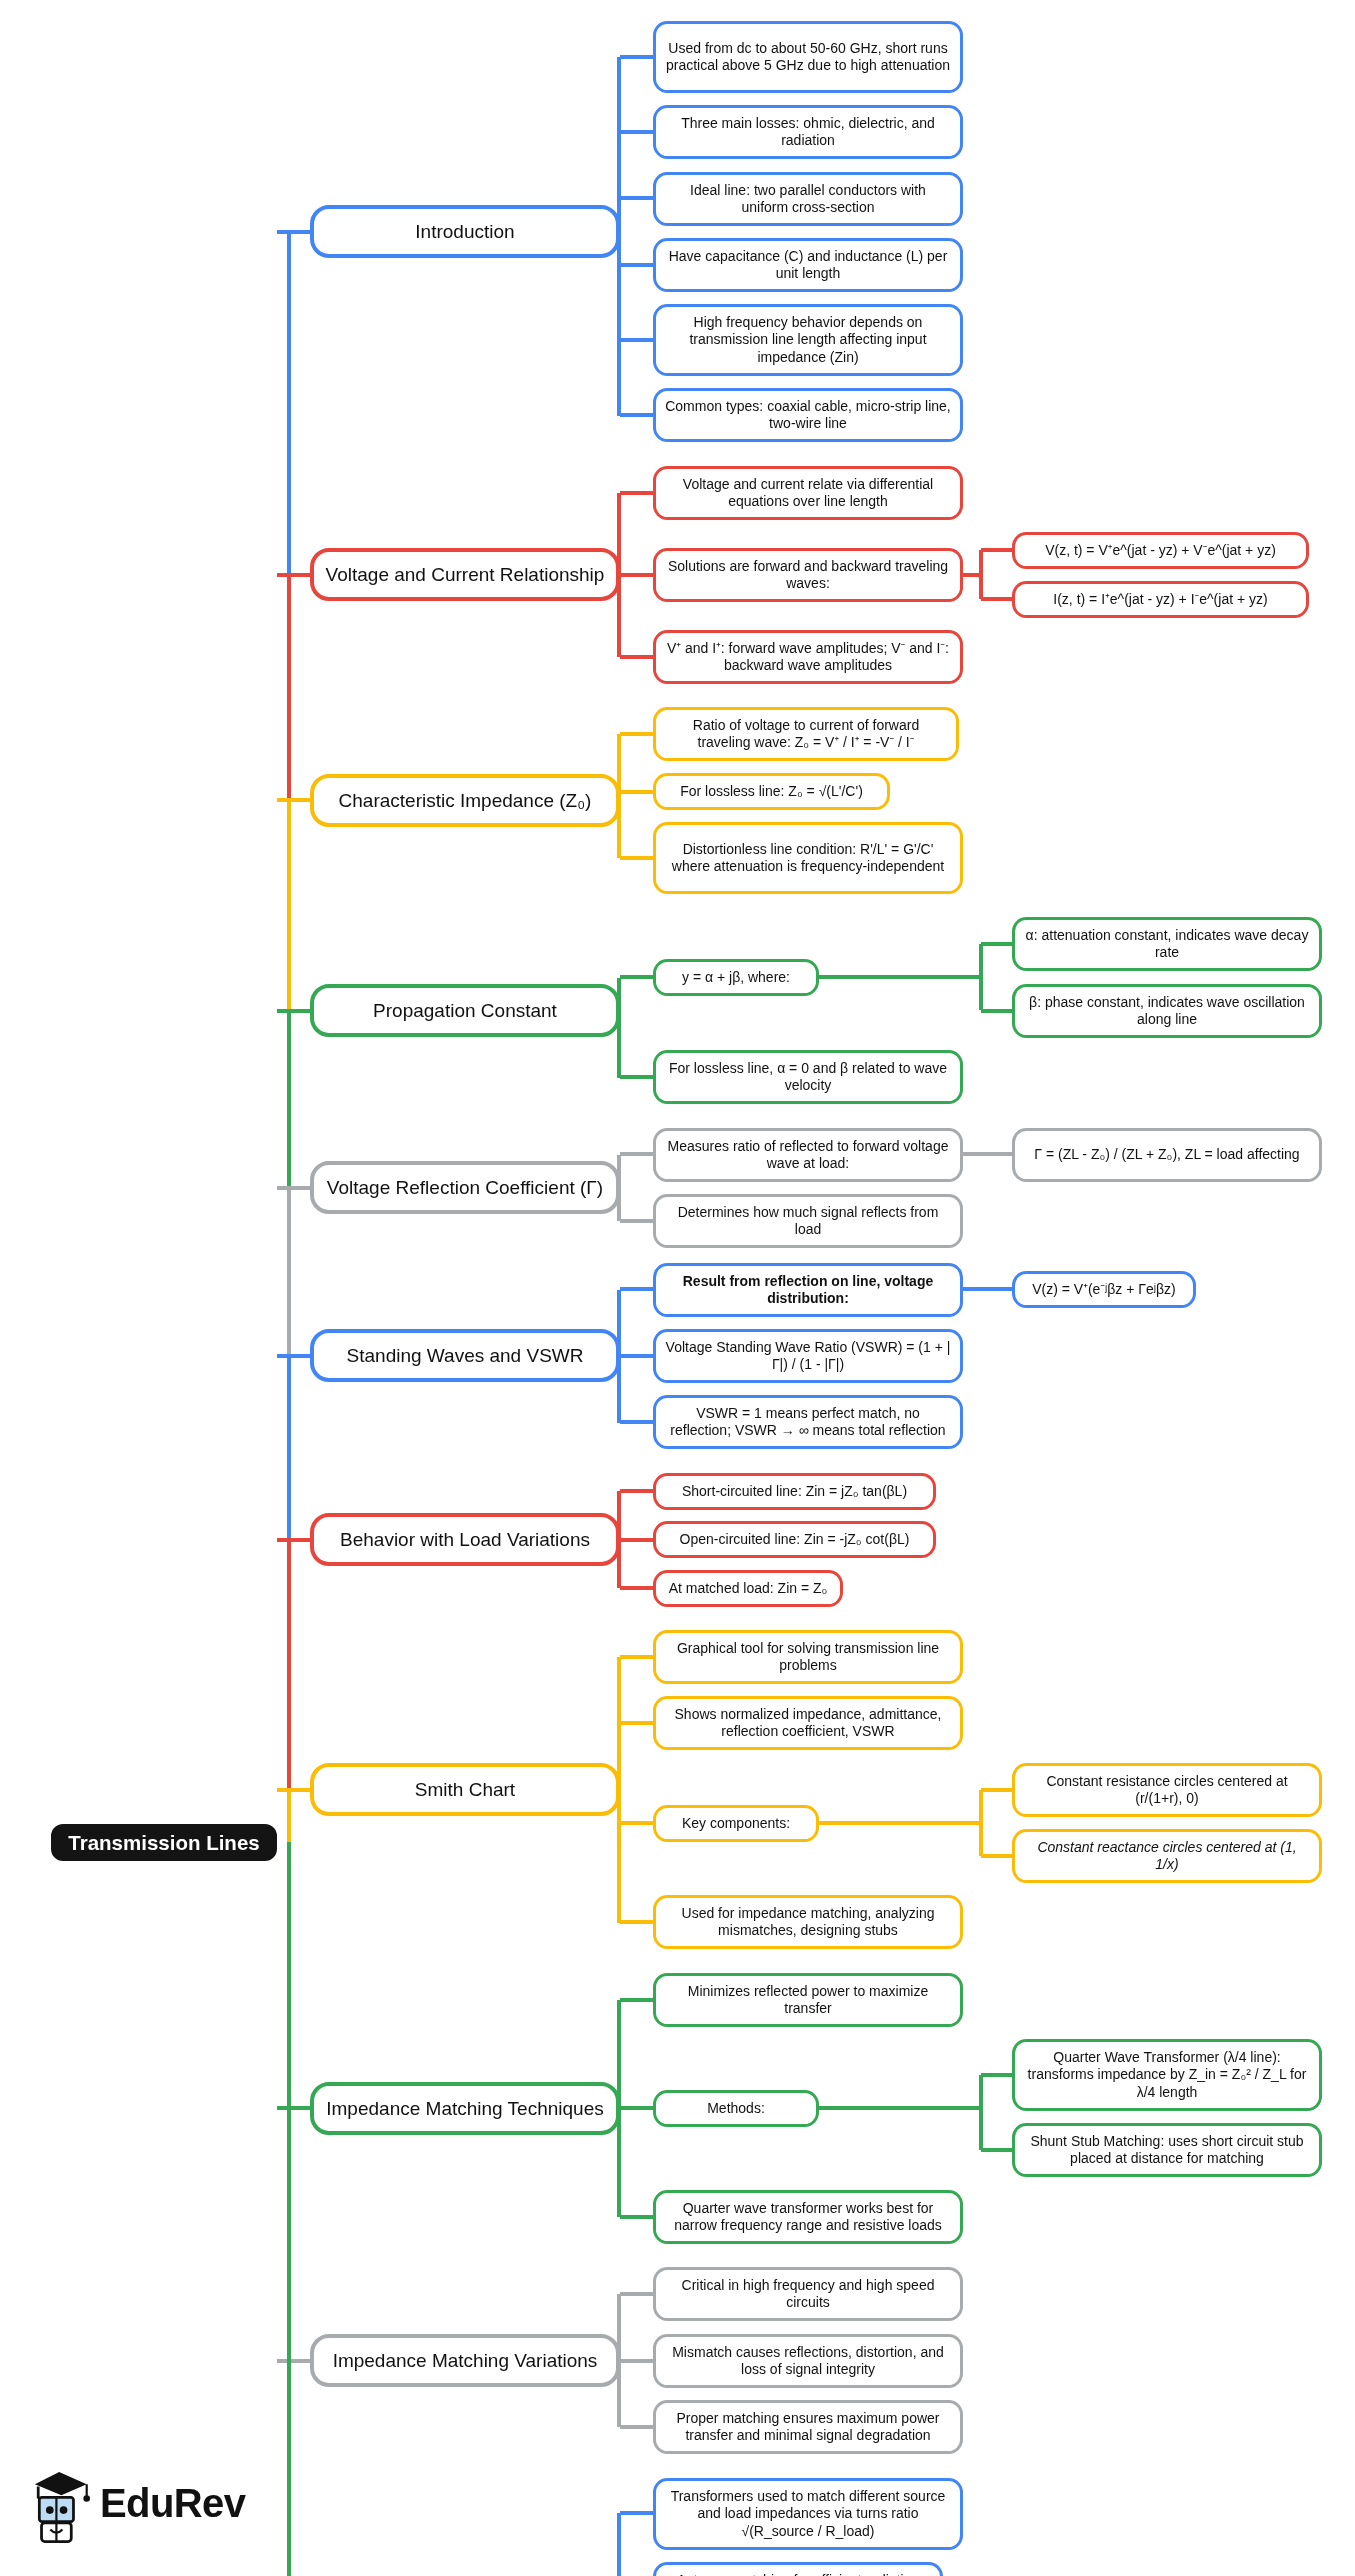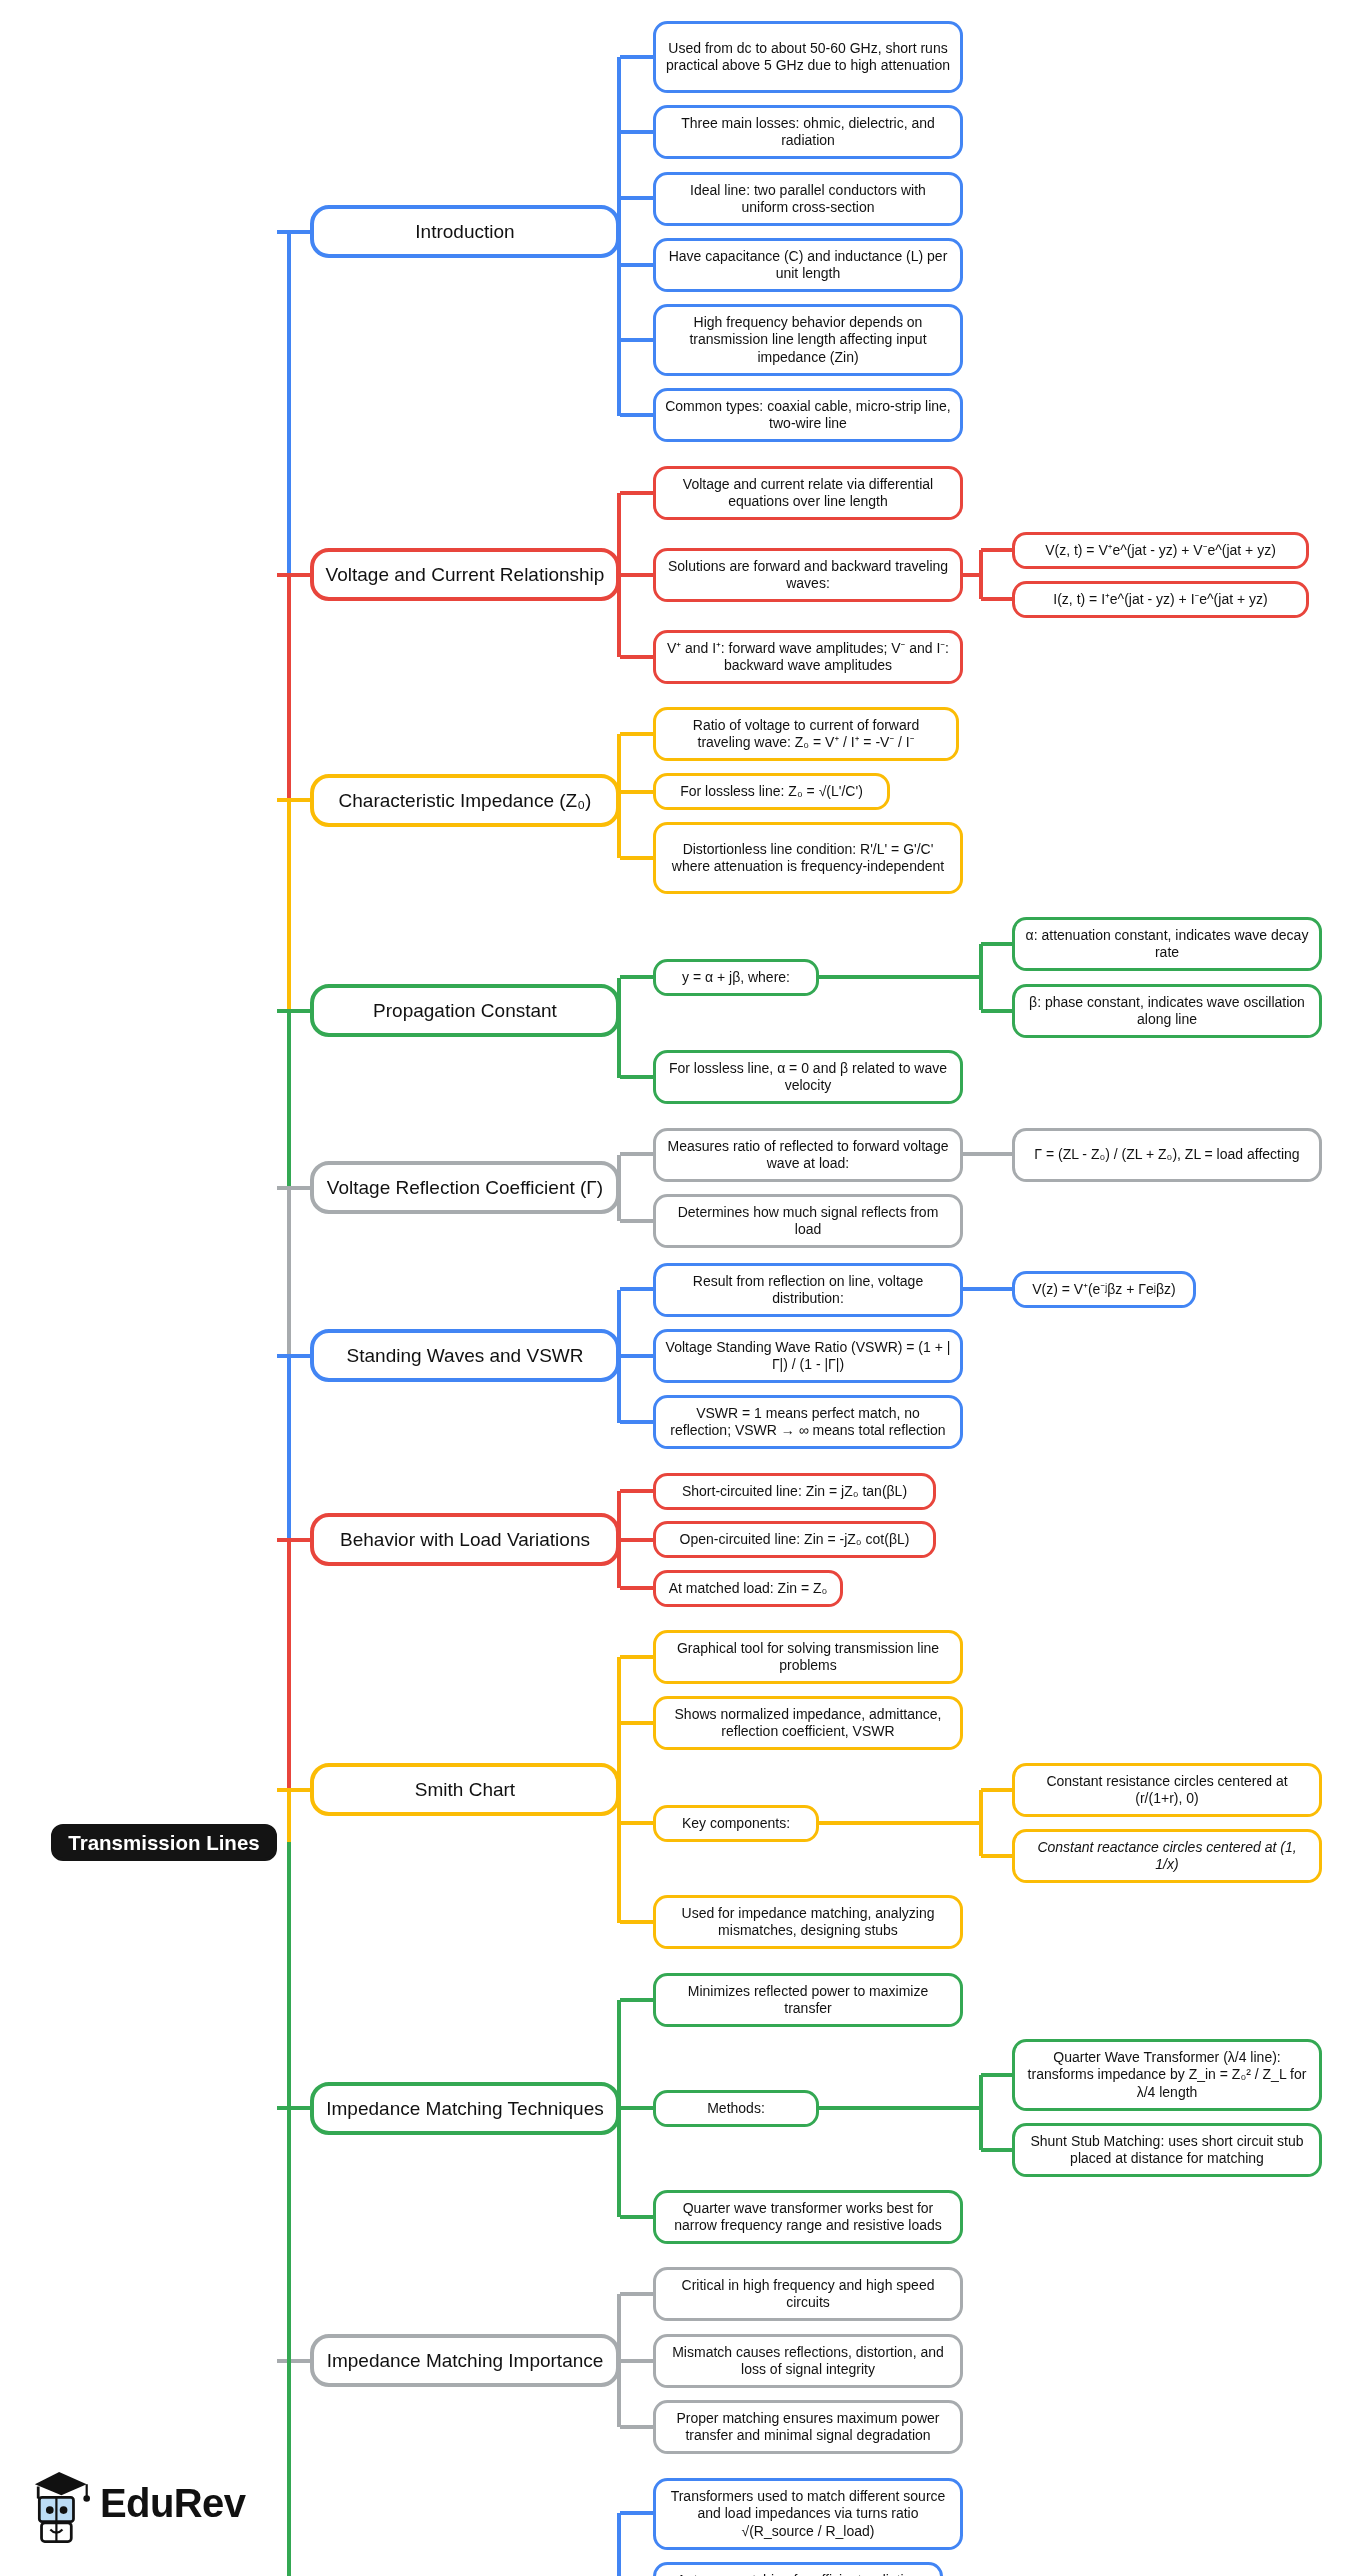--- a/index.html
+++ b/index.html
@@ -166,21 +166,21 @@
     <div class="conn h b-gray" style="left: 981px; top: 1152px; width: 31px;"></div>
     <div class="node lvl3 c-gray" style="left: 1012px; top: 1128px; width: 310px; min-height: 54px;">Γ = (ZL - Z₀) / (ZL + Z₀), ZL = load affecting</div>
     <div class="conn h b-gray" style="left: 620px; top: 1219px; width: 33px;"></div>
     <div class="node lvl2 c-gray" style="left: 653px; top: 1194px; width: 310px; min-height: 54px;">Determines how much signal reflects from load</div>
     <div class="conn h b-blue" style="left: 277px; top: 1354px; width: 33px;"></div>
     <div class="conn v b-blue" style="left: 287px; top: 1356px; height: 486px;"></div>
     <div class="node lvl1 c-blue" style="left: 310px; top: 1329px; width: 310px; min-height: 53px;">Standing Waves and VSWR</div>
     <div class="conn v b-blue" style="left: 617px; top: 1290px; height: 133px;"></div>
     <div class="conn h b-blue" style="left: 620px; top: 1354px; width: 0px;"></div>
     <div class="conn h b-blue" style="left: 620px; top: 1287px; width: 33px;"></div>
-    <div class="node lvl2 c-blue" style="left: 653px; top: 1263px; width: 310px; min-height: 54px;">Result from reflection on line, voltage distribution:</div>
+    <div class="node lvl2 c-blue" style="left: 653px; top: 1263px; width: 310px; min-height: 54px; font-weight: bold;">Result from reflection on line, voltage distribution:</div>
     <div class="conn h b-blue" style="left: 963px; top: 1287px; width: 19px;"></div>
     <div class="conn v b-blue" style="left: 979px; top: 1290px; height: 0px;"></div>
     <div class="conn h b-blue" style="left: 981px; top: 1287px; width: 31px;"></div>
     <div class="node lvl3 c-blue" style="left: 1012px; top: 1271px; width: 184px; min-height: 37px;">V(z) = V⁺(e⁻ʲβz + Γeʲβz)</div>
     <div class="conn h b-blue" style="left: 620px; top: 1354px; width: 33px;"></div>
     <div class="node lvl2 c-blue" style="left: 653px; top: 1329px; width: 310px; min-height: 54px;">Voltage Standing Wave Ratio (VSWR) = (1 + |Γ|) / (1 - |Γ|)</div>
     <div class="conn h b-blue" style="left: 620px; top: 1420px; width: 33px;"></div>
     <div class="node lvl2 c-blue" style="left: 653px; top: 1395px; width: 310px; min-height: 54px;">VSWR = 1 means perfect match, no reflection; VSWR → ∞ means total reflection</div>
     <div class="conn h b-red" style="left: 277px; top: 1538px; width: 33px;"></div>
     <div class="conn v b-red" style="left: 287px; top: 1540px; height: 302px;"></div>
@@ -224,21 +224,21 @@
     <div class="conn h b-green" style="left: 819px; top: 2106px; width: 163px;"></div>
     <div class="conn v b-green" style="left: 979px; top: 2075px; height: 75px;"></div>
     <div class="conn h b-green" style="left: 981px; top: 2073px; width: 31px;"></div>
     <div class="node lvl3 c-green" style="left: 1012px; top: 2039px; width: 310px; min-height: 72px;">Quarter Wave Transformer (λ/4 line): transforms impedance by Z_in = Z₀² / Z_L for λ/4 length</div>
     <div class="conn h b-green" style="left: 981px; top: 2148px; width: 31px;"></div>
     <div class="node lvl3 c-green" style="left: 1012px; top: 2123px; width: 310px; min-height: 54px;">Shunt Stub Matching: uses short circuit stub placed at distance for matching</div>
     <div class="conn h b-green" style="left: 620px; top: 2215px; width: 33px;"></div>
     <div class="node lvl2 c-green" style="left: 653px; top: 2190px; width: 310px; min-height: 54px;">Quarter wave transformer works best for narrow frequency range and resistive loads</div>
     <div class="conn h b-gray" style="left: 277px; top: 2359px; width: 33px;"></div>
     <div class="conn v b-gray" style="left: 287px; top: 1842px; height: 519px;"></div>
-    <div class="node lvl1 c-gray" style="left: 310px; top: 2334px; width: 310px; min-height: 53px;">Impedance Matching Importance</div>
+    <div class="node lvl1 c-gray" style="left: 310px; top: 2334px; width: 310px; min-height: 53px;">Impedance Matching Variations</div>
     <div class="conn v b-gray" style="left: 617px; top: 2294px; height: 133px;"></div>
     <div class="conn h b-gray" style="left: 620px; top: 2359px; width: 0px;"></div>
     <div class="conn h b-gray" style="left: 620px; top: 2292px; width: 33px;"></div>
     <div class="node lvl2 c-gray" style="left: 653px; top: 2267px; width: 310px; min-height: 54px;">Critical in high frequency and high speed circuits</div>
     <div class="conn h b-gray" style="left: 620px; top: 2359px; width: 33px;"></div>
     <div class="node lvl2 c-gray" style="left: 653px; top: 2334px; width: 310px; min-height: 54px;">Mismatch causes reflections, distortion, and loss of signal integrity</div>
     <div class="conn h b-gray" style="left: 620px; top: 2425px; width: 33px;"></div>
     <div class="node lvl2 c-gray" style="left: 653px; top: 2400px; width: 310px; min-height: 54px;">Proper matching ensures maximum power transfer and minimal signal degradation</div>
     <div class="conn v b-blue" style="left: 287px; top: 1842px; height: 762px;"></div>
     <div class="conn v b-blue" style="left: 617px; top: 2513px; height: 190px;"></div>

